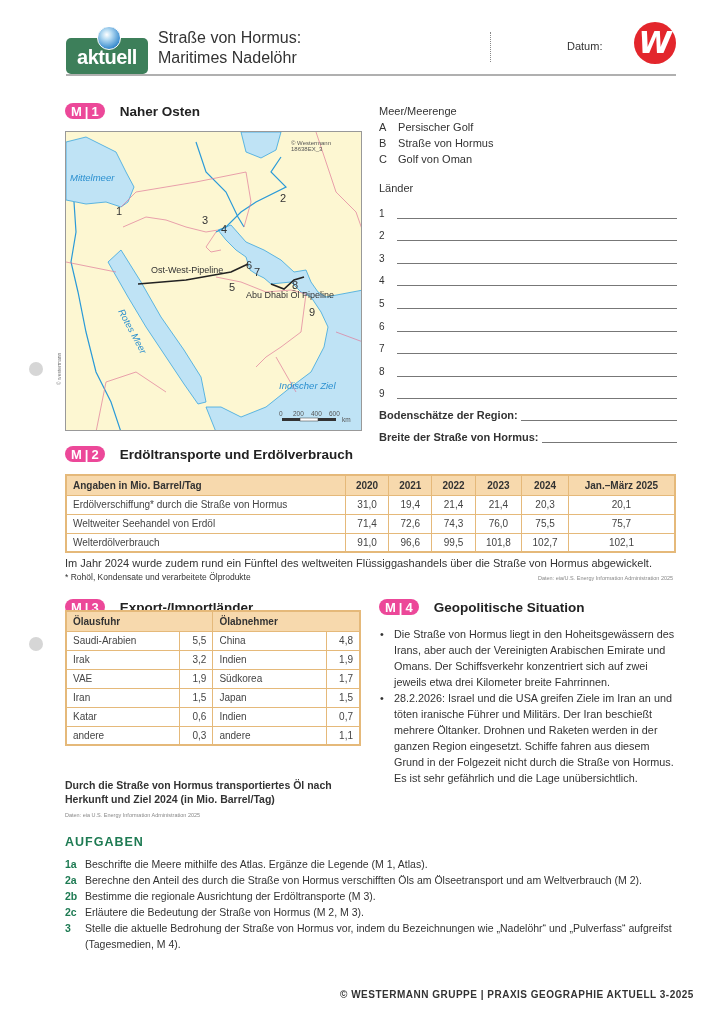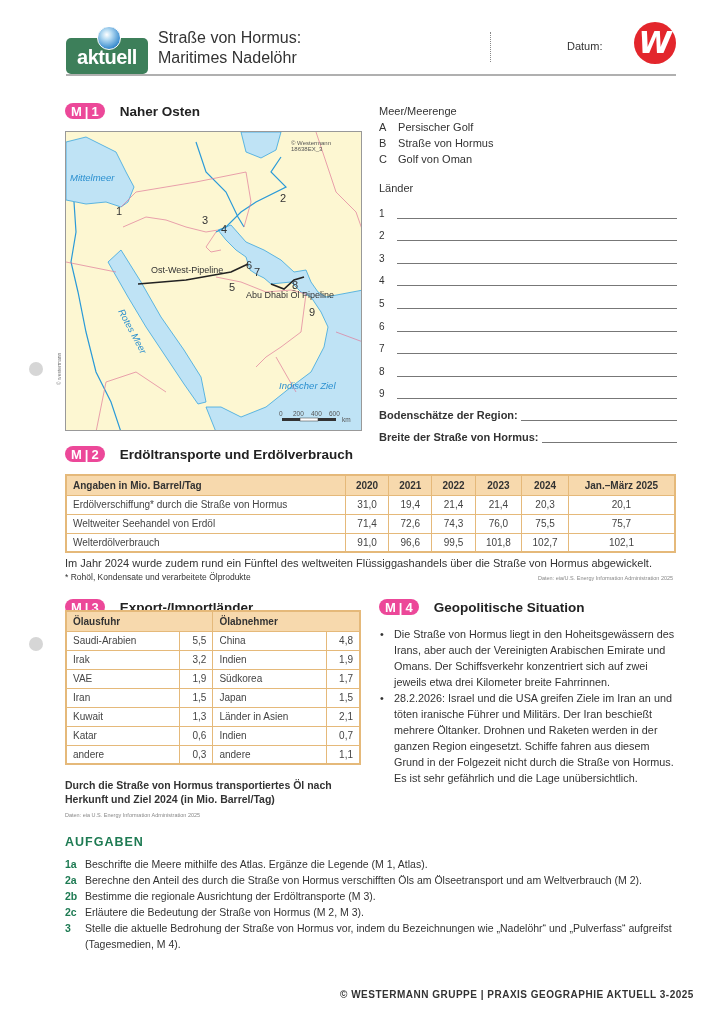--- a/index.html
+++ b/index.html
@@ -298,26 +298,20 @@
         <td>Südkorea</td>
         <td class="num">1,7</td>
       </tr>
       <tr>
         <td>Iran</td>
         <td class="num">1,5</td>
         <td>Japan</td>
         <td class="num">1,5</td>
       </tr>
       <tr>
-        <td>Kuwait</td>
-        <td class="num">1,3</td>
-        <td>Länder in Asien</td>
-        <td class="num">2,1</td>
-      </tr>
-      <tr>
         <td>Katar</td>
         <td class="num">0,6</td>
         <td>Indien</td>
         <td class="num">0,7</td>
       </tr>
       <tr>
         <td>andere</td>
         <td class="num">0,3</td>
         <td>andere</td>
         <td class="num">1,1</td>

